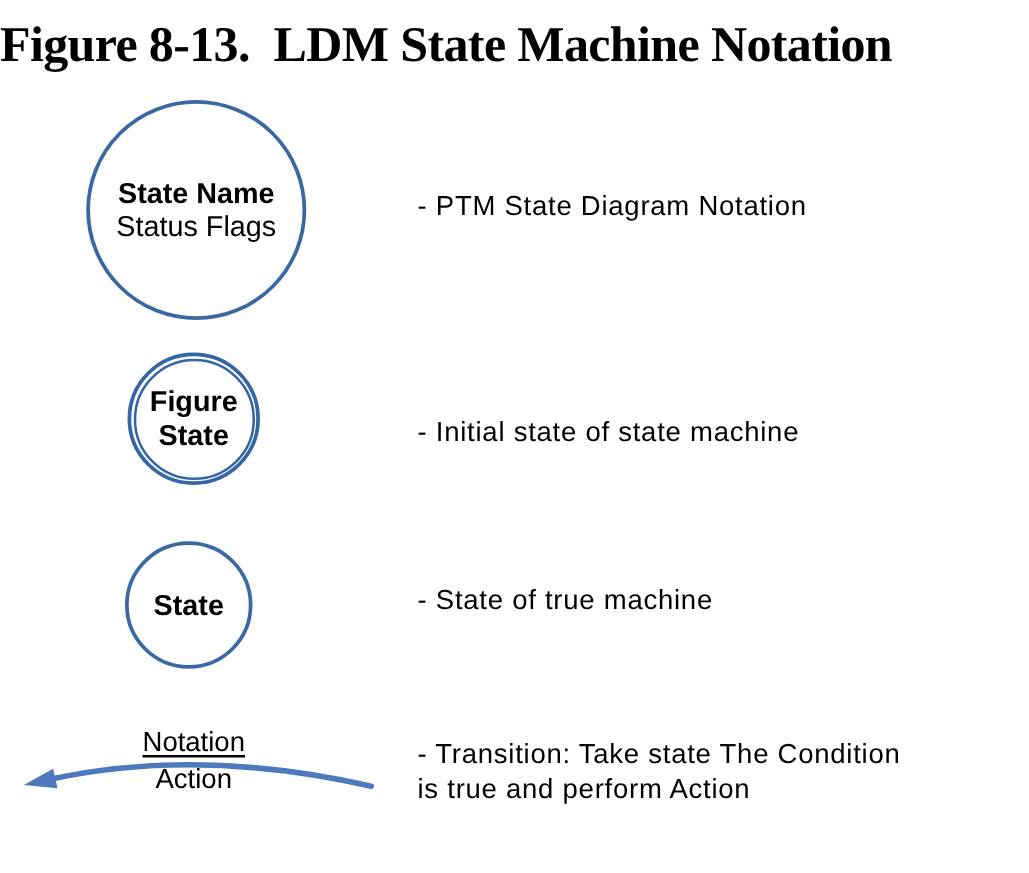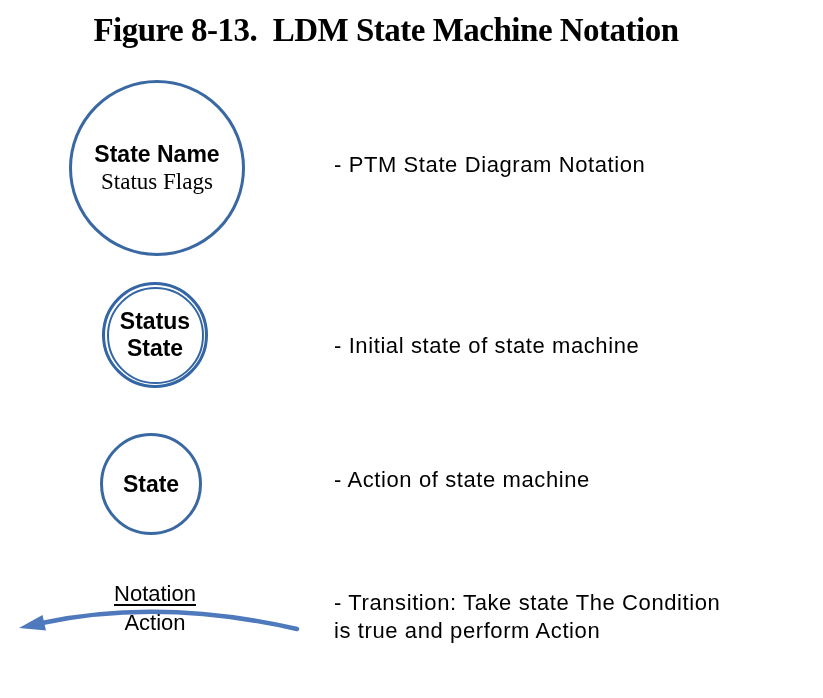--- a/index.html
+++ b/index.html
@@ -6,43 +6,42 @@
   .page{
     position:relative;
     width:823px;height:698px;
     background:var(--bg,#fff);
     font-family:"Liberation Sans", sans-serif;
     color:#000;
     overflow:hidden;
   }
   .title{
     position:absolute;left:0;top:12px;width:772px;
-    text-align:center;
     font-family:"Liberation Serif", serif;
-    font-weight:bold;font-size:33px;letter-spacing:-0.5px;
+    font-weight:bold;font-size:40px;letter-spacing:-0.5px;
     white-space:pre;
     margin:0;
   }
   .circle{
     position:absolute;border-radius:50%;
     border:3px solid var(--stroke,#3A68A2);
     display:flex;flex-direction:column;align-items:center;justify-content:center;
     text-align:left;box-sizing:border-box;
     background:#fff;
   }
   .c-large{left:69px;top:80px;width:176px;height:176px;}
   .c-double{left:102px;top:282px;width:106px;height:106px;border-width:3px;border-color:var(--stroke2,#3465A4);}
   .c-double .inner-ring{
     position:absolute;inset:1.5px;border-radius:50%;
     border:2.5px solid var(--stroke2,#3465A4);
     pointer-events:none;
   }
   .c-small{left:100px;top:433px;width:102px;height:102px;}
   .sym-bold{font-weight:bold;font-size:23px;line-height:27px;}
-  .sym-normal{font-size:23px;line-height:27px;font-family:Liberation Serif, serif;}
+  .sym-normal{font-size:23px;line-height:27px;}
   .desc{
     position:absolute;left:334px;
     font-size:22px;line-height:28px;letter-spacing:0.6px;
     white-space:nowrap;
   }
   .d1{top:151px;}
   .d2{top:332px;}
   .d3{top:466px;}
   .d4{top:589px;width:420px;white-space:normal;}
   .d4 .line2{}
@@ -65,29 +64,29 @@
   <h1 class="title">Figure 8-13.  LDM State Machine Notation</h1>
 
   <div class="circle c-large">
     <div class="sym-bold">State Name</div>
     <div class="sym-normal">Status Flags</div>
   </div>
   <div class="desc d1">- PTM State Diagram Notation</div>
 
   <div class="circle c-double">
     <div class="inner-ring"></div>
-    <div class="sym-bold">Status</div>
+    <div class="sym-bold">Figure</div>
     <div class="sym-bold">State</div>
   </div>
   <div class="desc d2">- Initial state of state machine</div>
 
   <div class="circle c-small">
     <div class="sym-bold">State</div>
   </div>
-  <div class="desc d3">- Action of state machine</div>
+  <div class="desc d3">- State of true machine</div>
 
   <svg class="transition-svg" viewBox="0 0 300 72" xmlns="http://www.w3.org/2000/svg">
     <path d="M 34 51 Q 152 26 289 57" fill="none" style="stroke:var(--arrow,#4E79BD);stroke-width:4.5;stroke-linecap:round;"></path>
     <polygon points="11,56 38,58.5 34.5,43" style="fill:var(--arrow,#4E79BD);"></polygon>
   </svg>
   <div class="cond-label">Notation</div>
   <div class="action-label">Action</div>
 
   <div class="desc d4">
     <div class="line1">- Transition: Take state The Condition</div>

